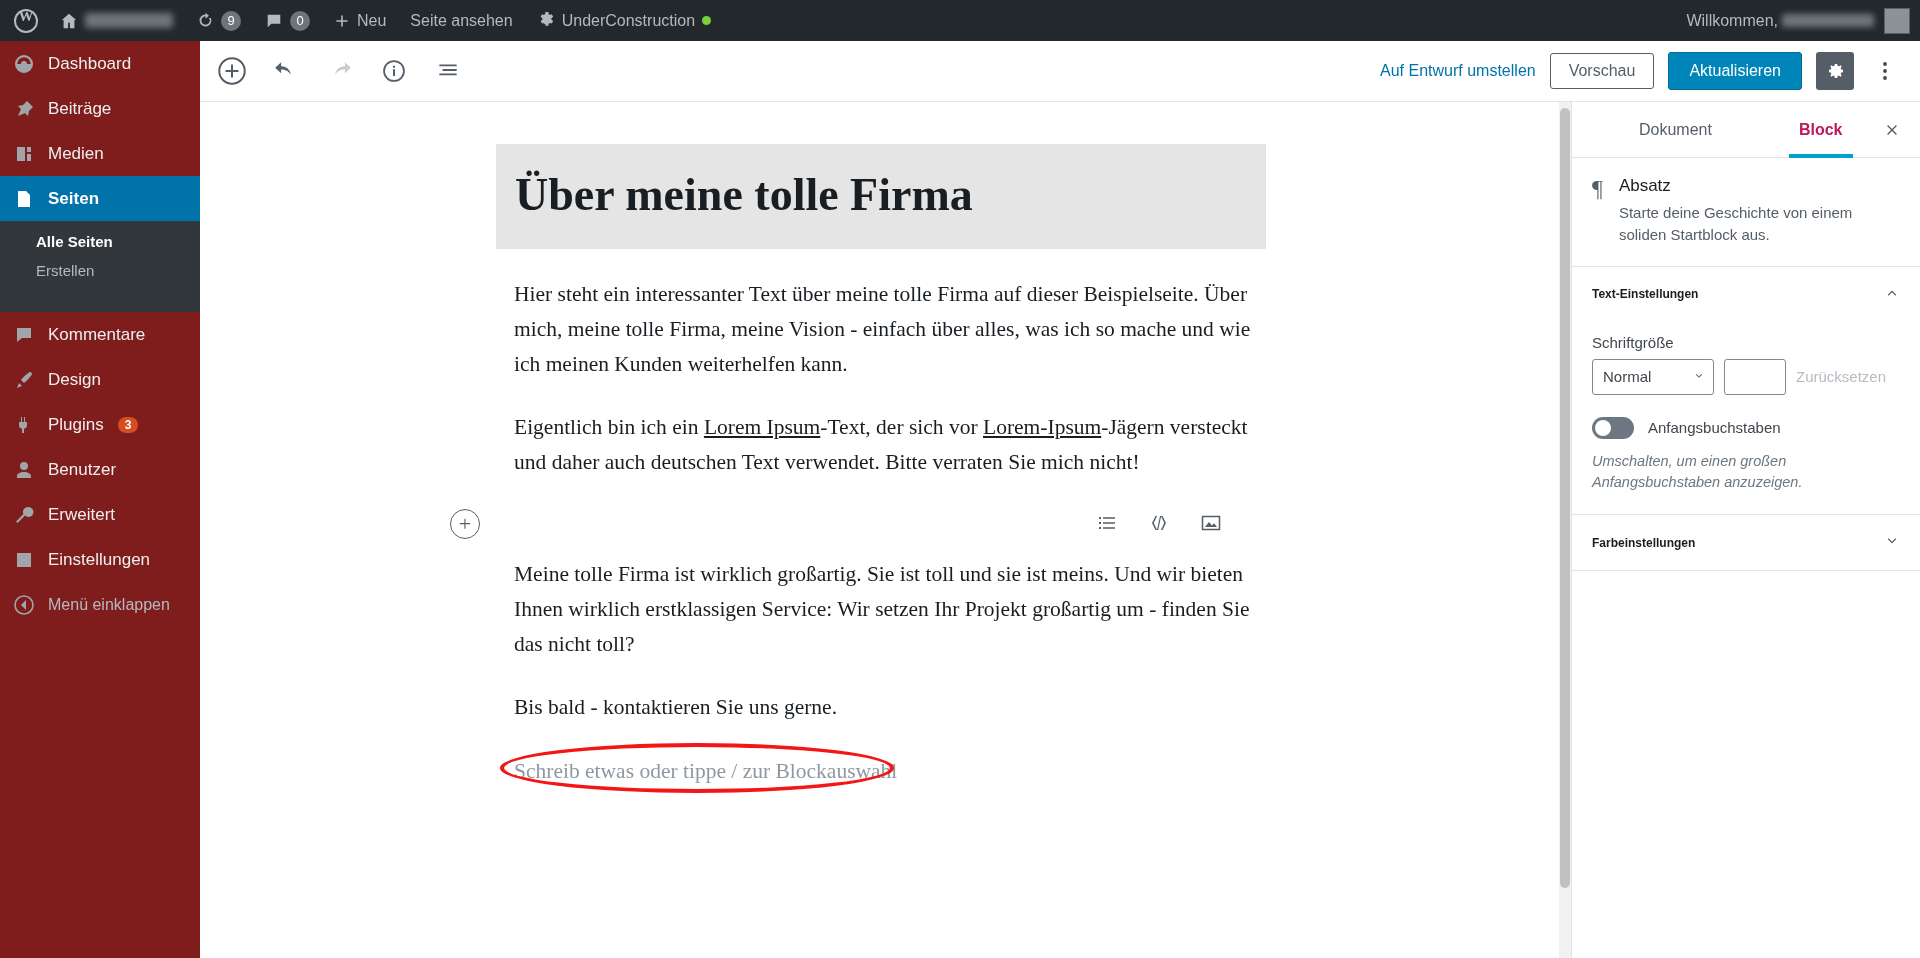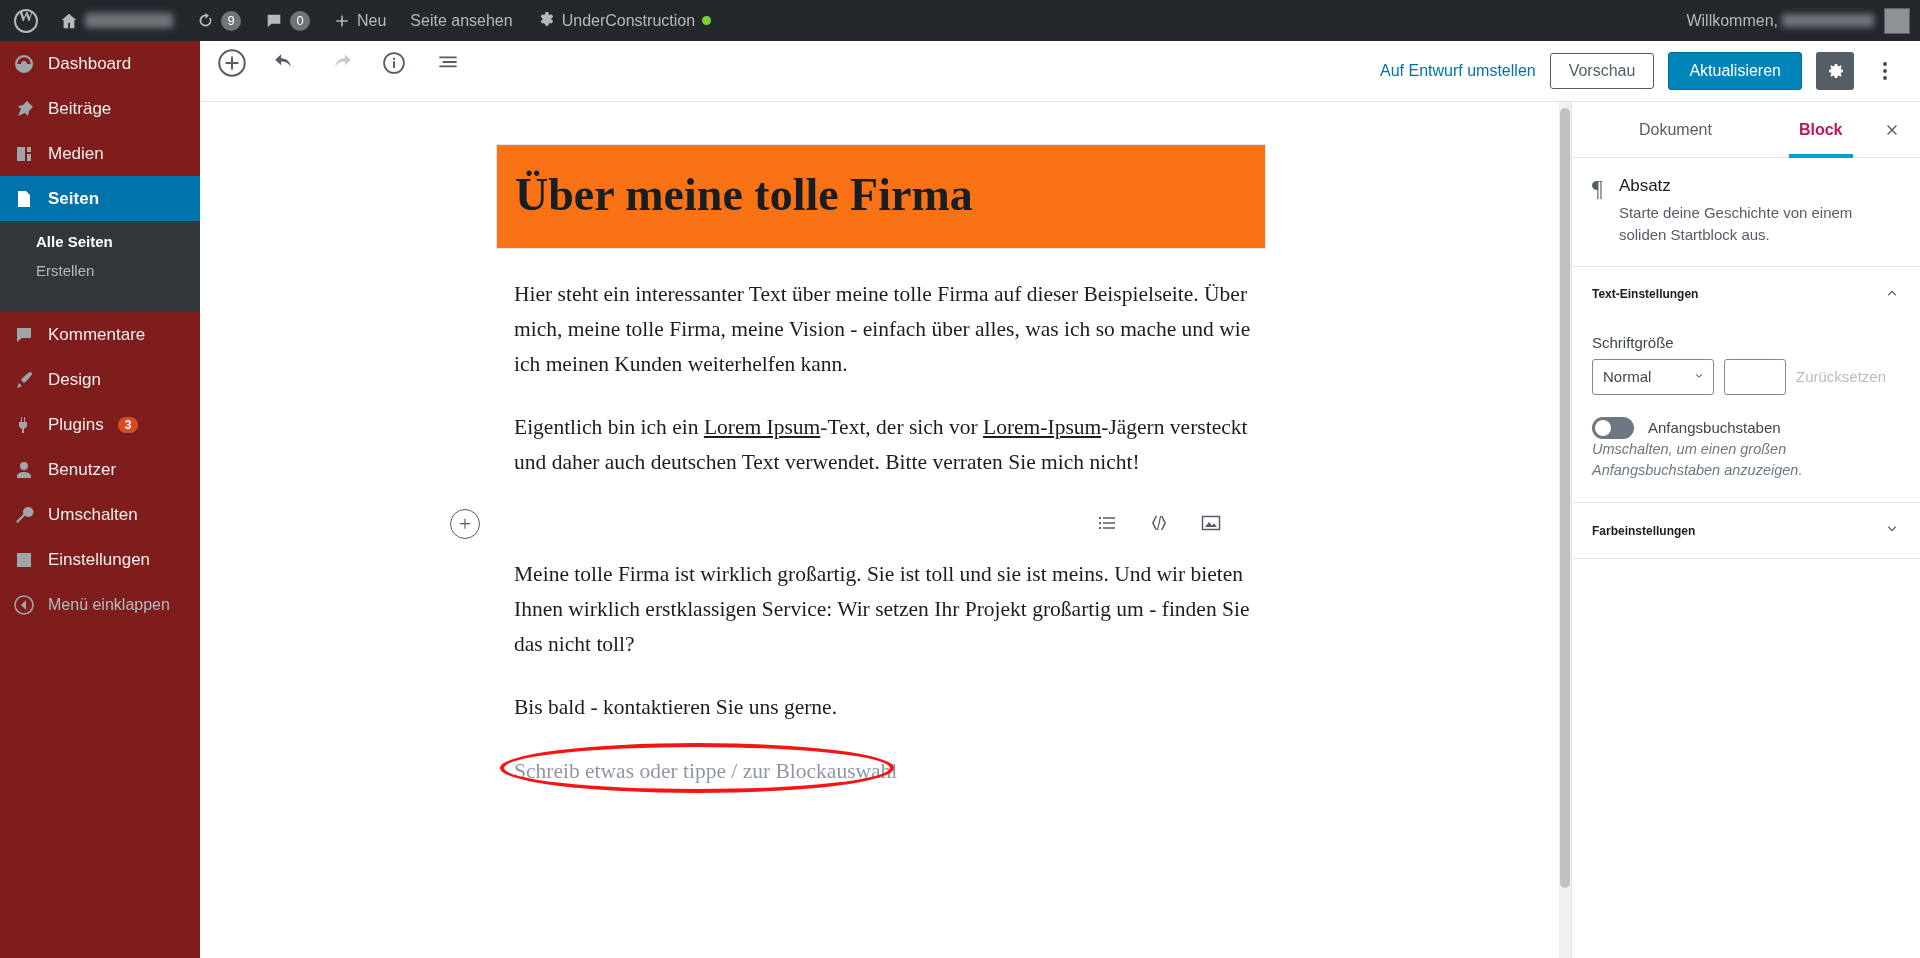--- a/index.html
+++ b/index.html
@@ -96,21 +96,21 @@
     background: #d54e21; color: #fff; border-radius: 10px;
     font-size: 12px; padding: 1px 7px; margin-left: 2px; font-weight: bold;
   }
   .collapse-item { color: #b4b9be; font-size: 16px; }
 
   
   #editor-topbar {
     position: absolute; top: 41px; left: 200px;
     width: 1720px; height: 61px;
     background: #fff; border-bottom: 1px solid #e2e4e7;
-    display: flex; 
+    display: flex; align-items: center;
   }
   .tb-btn {
     width: 44px; height: 44px; margin-left: 10px;
     display: flex; align-items: center; justify-content: center;
     color: #555d66;
   }
   .tb-btn.disabled { color: #c7ccd1; }
   .tb-right { margin-left: auto; display: flex; align-items: center; gap: 14px; padding-right: 18px; }
   .link-btn { color: #0073aa; font-size: 16px; }
   .btn-secondary {
@@ -144,21 +144,21 @@
     position: absolute; top: 108px; left: 1560px;
     width: 10px; height: 780px; background: #c1c1c1; border-radius: 5px;
   }
   .post-content {
     position: absolute; left: 296px; top: 0px; width: 770px;
     font-family: "Liberation Serif", serif;
     color: #191e23;
   }
   #title-block {
     border: 1px solid #e2e4e7; padding: 22px 30px 26px 18px;
-    margin-top: 42px; background: #f97316;
+    margin-top: 42px; background: #e5e5e5;
   }
   #post-title {
     font-size: 46px; font-weight: bold; line-height: 1.2;
     font-family: "Liberation Serif", serif;
   }
   .para {
     font-size: 21.5px; line-height: 1.62; margin: 28px 0 0 18px;
   }
   .para u { text-decoration: underline; }
   #inserter-row {
@@ -236,21 +236,21 @@
   .reset-btn { color: #b5bcc2; font-size: 15px; }
   .toggle {
     width: 42px; height: 22px; border-radius: 11px; background: #6c7781;
     position: relative; display: inline-block;
   }
   .toggle::after {
     content: ""; position: absolute; left: 3px; top: 3px;
     width: 16px; height: 16px; border-radius: 50%; background: #fff;
   }
   .toggle-row { display: flex; align-items: center; gap: 14px; margin-top: 22px; }
-  .help-text { font-style: italic; color: #6c7781; font-size: 14.5px; line-height: 1.5; }
+  .help-text { font-style: italic; color: #6c7781; font-size: 14.5px; line-height: 1.5; margin-top: 12px; }
 </style>
 </head>
 <body>
 
 <div id="adminbar">
   <div class="ab-item">
     <span class="wp-logo"></span>
   </div>
   <div class="ab-item">
     <svg class="icon-svg" width="18" height="18" viewBox="0 0 20 20">
@@ -372,21 +372,21 @@
     </span>
     <span>Benutzer</span>
   </div>
 
   <div class="menu-item">
     <span class="mi-icon">
       <svg width="20" height="20" viewBox="0 0 20 20">
           <path fill="currentColor" d="M14 2a5 5 0 0 0-4.6 7L2 16.4 3.6 18l7.4-7.4A5 5 0 1 0 14 2z"></path>
         </svg>
     </span>
-    <span>Umschalten</span>
+    <span>Erweitert</span>
   </div>
 
   <div class="menu-item">
     <span class="mi-icon">
       <svg width="20" height="20" viewBox="0 0 20 20">
           <path fill="currentColor" d="M3 3h14v14H3zm2 3h10v1.6H5zm0 3.2h10v1.6H5zm0 3.2h7V14H5z"></path>
         </svg>
     </span>
     <span>Einstellungen</span>
   </div>

